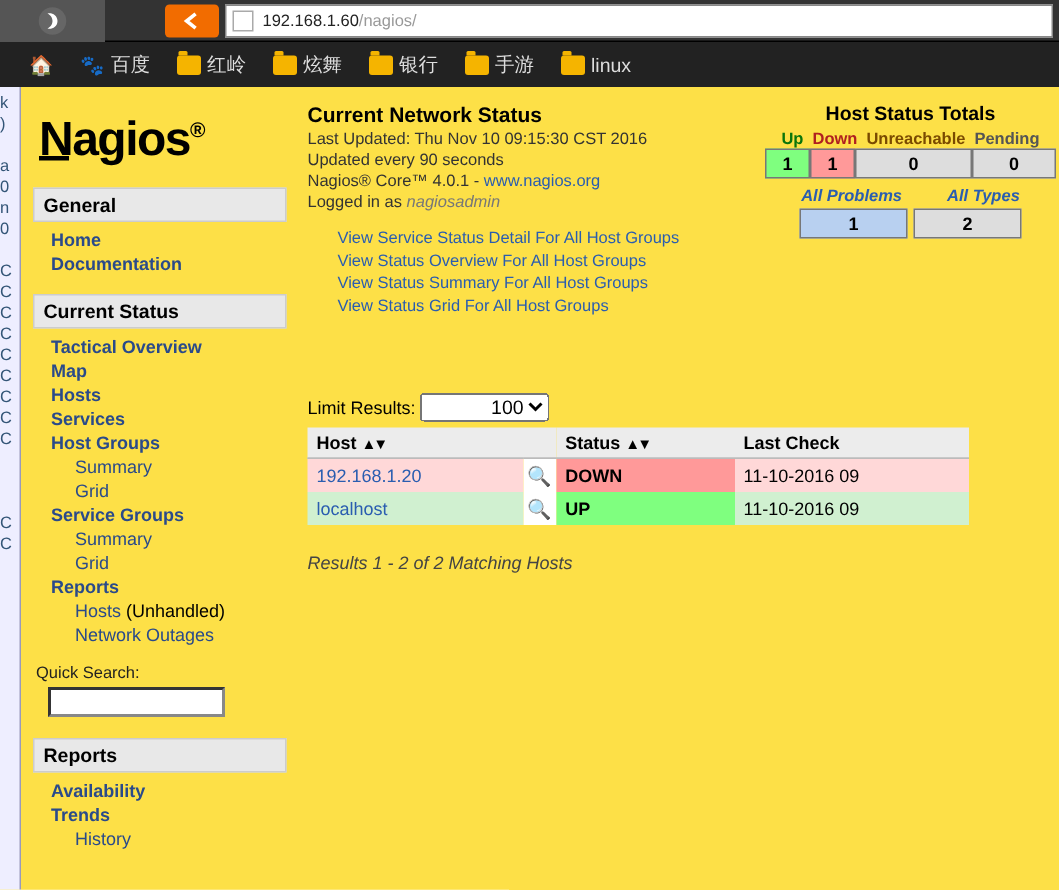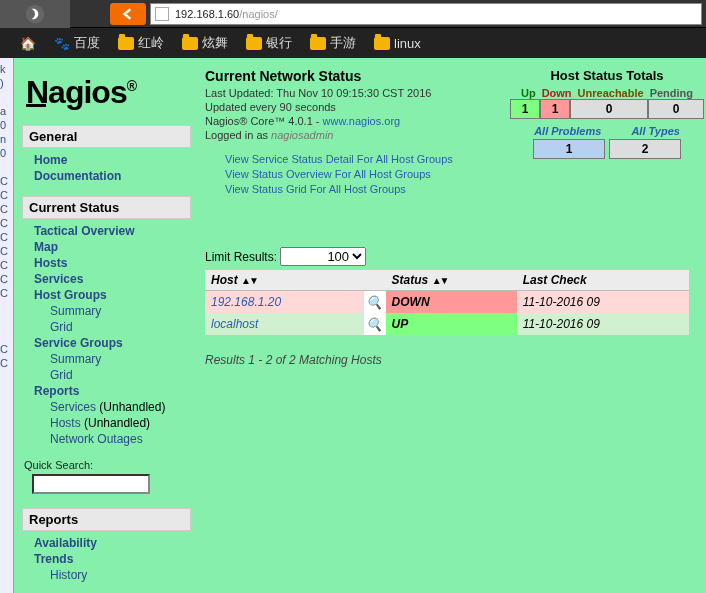--- a/index.html
+++ b/index.html
@@ -16,21 +16,21 @@
   .url-grey { color:#999; }
   
   .bm-strip { height:30px; background:#222; display:flex; align-items:center; padding-left:20px; gap:18px; color:#ddd; font-size:13px;}
   .bm-strip .home-ic, .bm-strip .paw { width:16px; height:16px; display:inline-flex; align-items:center; justify-content:center;}
   .bm-item { display:flex; align-items:center; gap:4px;}
   .folder-ic { width:16px; height:13px; background:#f5b400; border-radius:2px; position:relative;}
   .folder-ic::before { content:""; position:absolute; top:-3px; left:1px; width:6px; height:3px; background:#f5b400; border-radius:1px 1px 0 0;}
   
   .left-edge { position:absolute; left:0; top:58px; bottom:0; width:14px; background:#eef; color:#357; font-size:11px; line-height:14px; padding-top:4px; overflow:hidden; border-right:1px solid #99b;}
   
-  .page-wrap { position:absolute; left:14px; right:0; top:58px; bottom:0; background:#86efac; display:flex; overflow:hidden;}
+  .page-wrap { position:absolute; left:14px; right:0; top:58px; bottom:0; background:#fde047; display:flex; overflow:hidden;}
   
   .sidebar { width:185px; padding:10px 8px; }
   .logo { font-family: Arial, sans-serif; font-size:32px; font-weight:bold; letter-spacing:-1px; margin:6px 0 14px 4px; position:relative;}
   .logo span.reg { font-size:14px; vertical-align:super;}
   .logo .under { position:absolute; left:0; bottom:4px; width:20px; height:3px; background:#000;}
   .section-head { background:#e8e8e8; border:1px solid #ccc; padding:3px 6px; font-weight:bold; font-size:13px; margin-bottom:4px;}
   .nav { margin-bottom:12px; }
   .nav a { display:block; color:#2a4a8a; text-decoration:none; font-size:12px; font-weight:bold; padding:1px 0 1px 12px;}
   .nav a.sub { font-weight:normal; padding-left:28px;}
   .nav a.sub2 { font-weight:normal;}
@@ -56,21 +56,21 @@
   .c-up{background:#7fff7f;} .c-down{background:#ff9999;} .c-unr{background:#ddd;width:78px;} .c-pend{background:#ddd;width:56px;}
   .tot-row2 { margin-top:6px; display:flex; justify-content:center; gap:30px;}
   .tot-row2 .lbl { color:#2a5db0; font-size:11px; font-style:italic; font-weight:bold;}
   .tot-row3 { display:flex; justify-content:center; margin-top:2px;}
   .wide-cell { border:1px solid #777; background:#b8d0f0; padding:2px 0; width:72px; font-weight:bold; font-size:12px;}
   .wide-cell + .wide-cell { background:#ddd; margin-left:4px;}
   
   .clear { clear:both; }
   .limit-row { margin-top:50px; font-size:12px;}
   .limit-row select { font-size:13px;padding-left:42px; }
-  .host-table { width:484px; border-collapse:collapse; margin-top:4px; font-size:12px;font-style:italic;}
+  .host-table { width:441px; border-collapse:collapse; margin-top:4px; font-size:12px;}
   .host-table th { text-align:left; background:#ececec; border-bottom:1px solid #bbb; padding:3px 6px; font-weight:bold;}
   .sort-arr { font-size:10px; letter-spacing:-2px;}
   .host-table td { padding:4px 6px;}
   tr.down td { background:#ffd8d8;}
   tr.up td { background:#d0f0d0;}
   tr.down td.host, tr.up td.host { }
   td.host a { color:#2a5db0; text-decoration:none;}
   td.ic { width:22px; text-align:center; background:#fff !important; padding:2px;}
   td.ic .mag { font-size:13px;}
   td.st-down { background:#ff9999 !important; font-weight:bold;}
@@ -147,21 +147,20 @@
       <a>Map</a>
       <a>Hosts</a>
       <a>Services</a>
       <a>Host Groups</a>
       <a class="sub">Summary</a>
       <a class="sub">Grid</a>
       <a>Service Groups</a>
       <a class="sub">Summary</a>
       <a class="sub">Grid</a>
       <a>Reports</a>
-      <a class="sub sub2"><span>Services</span><span class="inline"> (Unhandled)</span></a>
       <a class="sub sub2"><span>Hosts</span><span class="inline"> (Unhandled)</span></a>
       <a class="sub sub2">Network Outages</a>
     </div>
     <div class="qs-label">Quick Search:</div>
     <input class="qs-input" style="">
 
     <div class="section-head">Reports</div>
     <div class="nav">
       <a>Availability</a>
       <a>Trends</a>
@@ -173,20 +172,21 @@
   <div class="main">
     <div class="status-block">
       <div class="status-title">Current Network Status</div>
       <div class="status-sm">Last Updated: Thu Nov 10 09:15:30 CST 2016</div>
       <div class="status-sm">Updated every 90 seconds</div>
       <div class="status-sm"><span>Nagios® Core™ 4.0.1 - </span><a>www.nagios.org</a></div>
       <div class="status-sm"><span>Logged in as </span><span class="grey">nagiosadmin</span></div>
       <div class="link-list">
         <a>View Service Status Detail For All Host Groups</a>
         <a>View Status Overview For All Host Groups</a>
+        <a>View Status Summary For All Host Groups</a>
         <a>View Status Grid For All Host Groups</a>
       </div>
     </div>
 
     <div class="totals">
       <div class="totals-title">Host Status Totals</div>
       <div class="tot-row">
         <div class="tot-head hd-up">Up</div>
         <div class="tot-head hd-down">Down</div>
         <div class="tot-head hd-unr">Unreachable</div>

